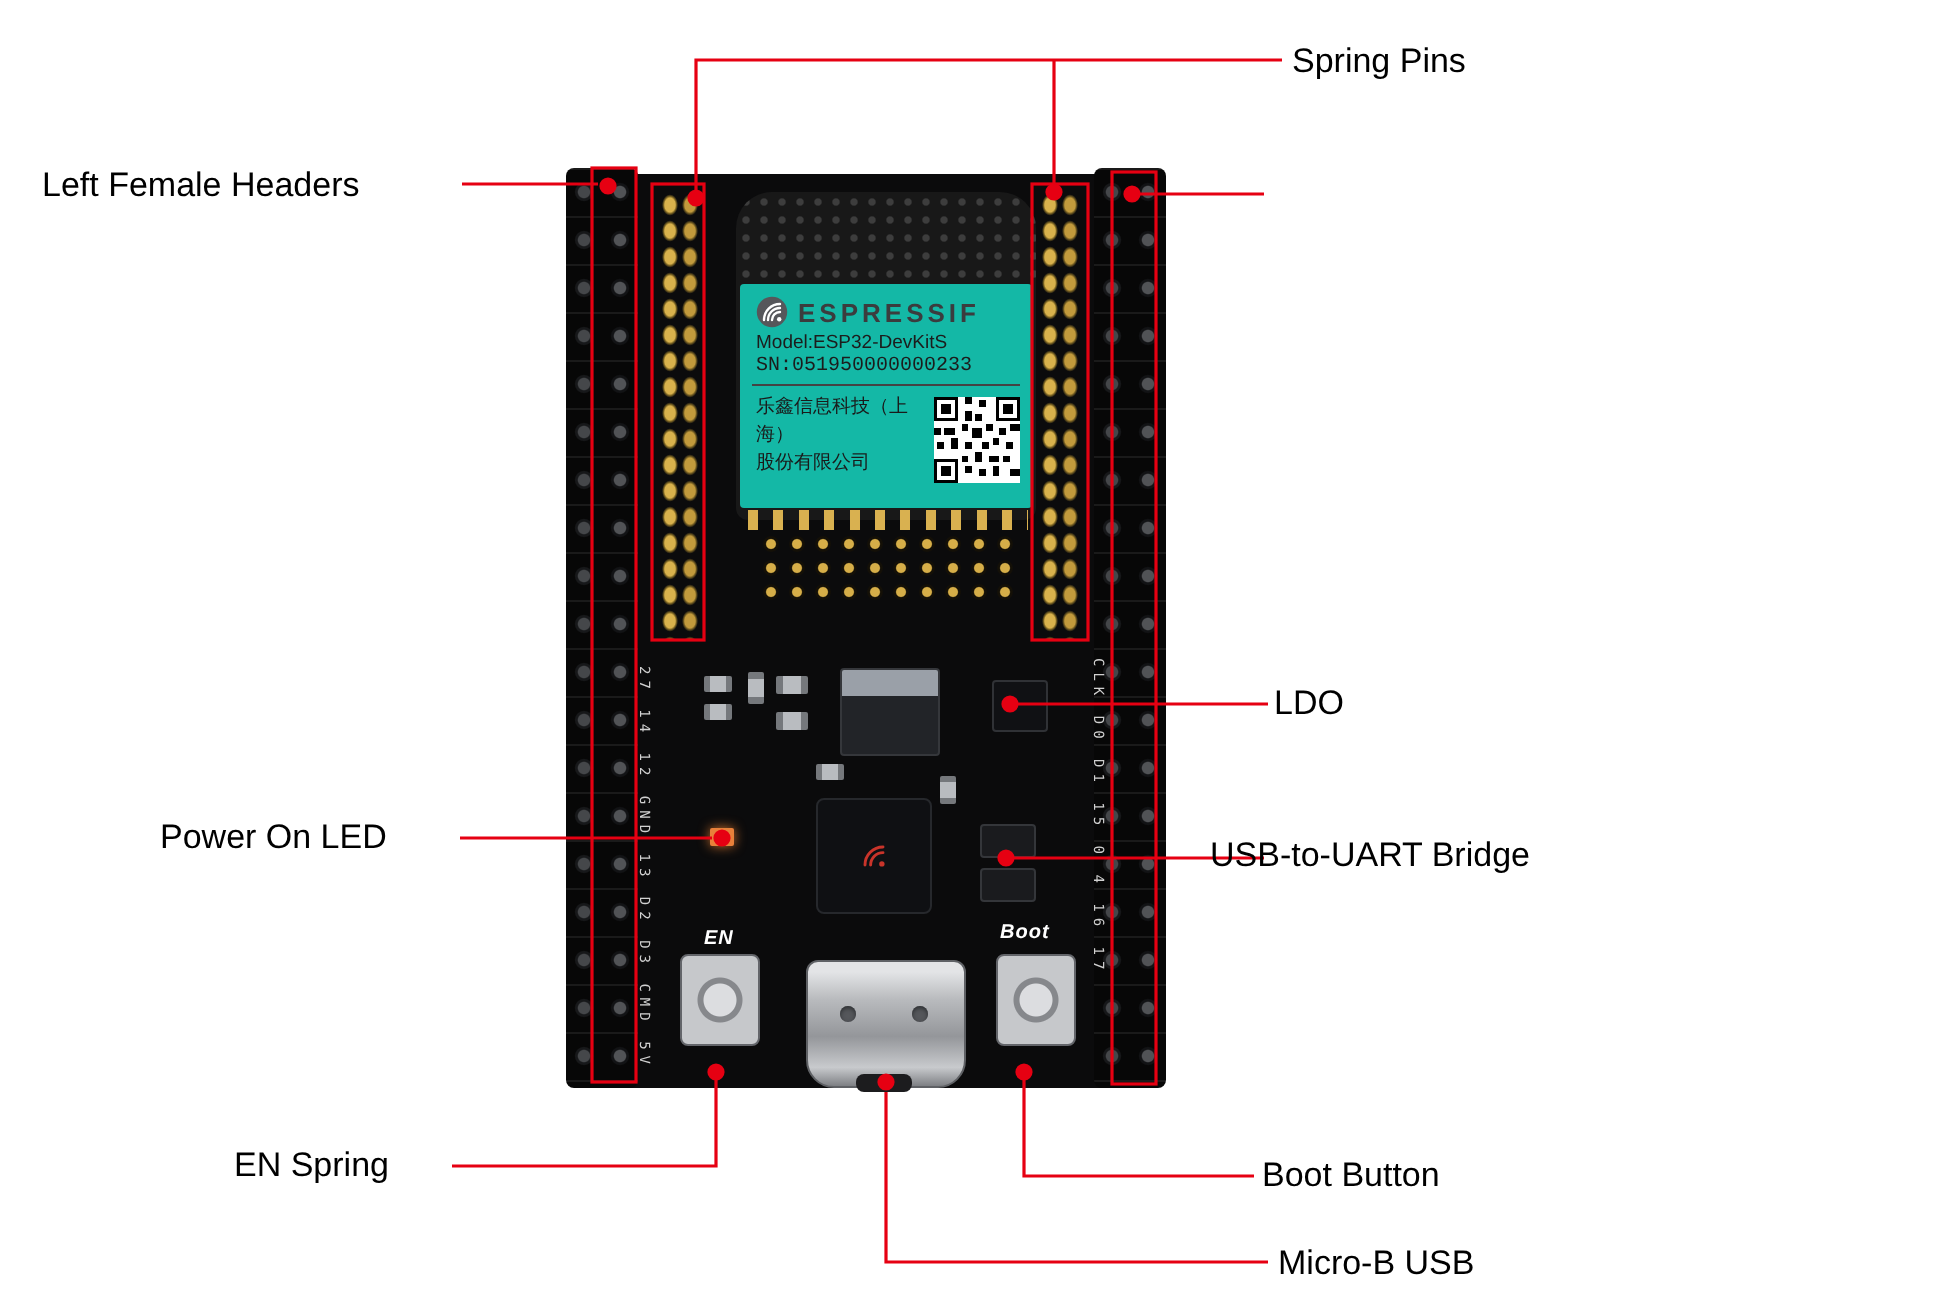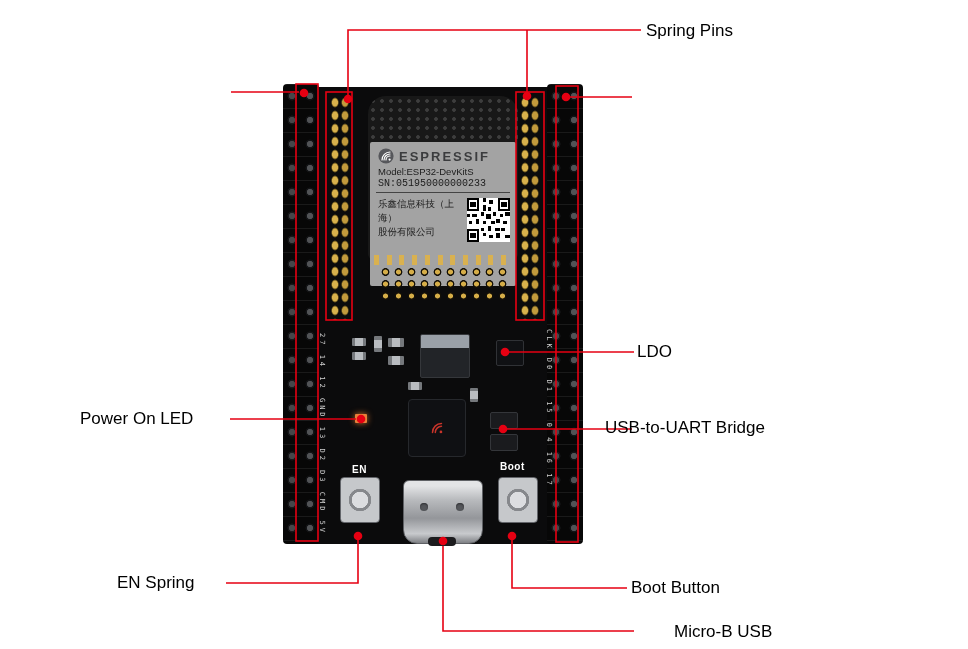--- a/index.html
+++ b/index.html
@@ -21,22 +21,22 @@
     border-radius:4px;
   }
   .header-left{ left:283px; }
   .header-right{ left:547px; }
   .module-shell{ position:absolute; left:368px; top:96px; width:150px; height:164px;
         background:#181818; border-radius:18px 18px 6px 6px; }
   .antenna{ position:absolute; left:368px; top:96px; width:150px; height:46px;
         border-radius:18px 18px 0 0;
         background-image:radial-gradient(circle at 5px 5px, #3d3d3d 0 1.5px, rgba(0,0,0,0) 2.2px);
         background-size:9px 9px; }
-  .sticker{ position:absolute; left:370px; top:142px; width:146px; height:144px;
-        background:#a3a3a3; border-radius:2px; color:#222; overflow:hidden; }
+  .sticker{ position:absolute; left:370px; top:142px; width:146px; height:112px;
+        background:#14b8a6; border-radius:2px; color:#222; overflow:hidden; }
   .brand-row{ display:flex; align-items:center; gap:5px; padding:6px 8px 0 8px; }
   .brand-text{ font-weight:bold; font-size:13px; letter-spacing:2px; color:#3b3c3e; }
   .sticker .model{ font-size:9.5px; padding:2px 0 0 8px; color:#1c1c1c; }
   .sticker .serial{ font-size:10px; padding:1px 0 0 8px; color:#1c1c1c;font-family:Liberation Mono, monospace; }
   .sticker .rule{ border-top:1px solid #444; margin:3px 6px 0 6px; }
   .bottom-row{ display:flex; justify-content:space-between; align-items:flex-start; padding:4px 6px 0 8px; }
   .cn{ font-size:9.5px; line-height:1.45; color:#1a1a1a; }
   .qr{ width:46px; height:46px; }
   .spring-col{
     position:absolute; width:20px; height:224px; top:96px;
@@ -59,21 +59,21 @@
     background:#101114; border:1px solid #303236; border-radius:2px; }
   .uart-chip{ position:absolute; left:408px; top:399px; width:56px; height:56px;
     background:#0f1013; border:1px solid #26282c; border-radius:4px;
     display:flex; align-items:center; justify-content:center; }
   .cap{ position:absolute; width:26px; height:15px; background:#1a1b1e; border:1px solid #34363a; border-radius:2px; }
   .led{ position:absolute; left:355px; top:414px; width:12px; height:9px; background:#e8803a;
     box-shadow:0 0 6px rgba(240,130,50,.85); border-radius:1px; }
   .tact{ position:absolute; width:38px; height:44px; border-radius:4px;
     background:radial-gradient(circle at 50% 50%, #dcdde0 0 8px, #86888c 8.5px 11px, #c6c8cb 11.5px);
     border:1px solid #63656a; }
-  .mini-label{ position:absolute; color:#fff; font-weight:bold; font-size:10px; letter-spacing:.5px; }
+  .mini-label{ position:absolute; color:#fff; font-weight:bold; font-size:10px; letter-spacing:.5px;font-style:italic; }
   .usb-shell{ position:absolute; left:403px; top:480px; width:78px; height:62px;
     background:linear-gradient(180deg, #e3e4e6 0 8%, #b9bbbe 30%, #94969a 60%, #c8cacd 85%, #7e8084 100%);
     border:1px solid #5f6165; border-radius:6px 6px 14px 14px; }
   .dimple{ position:absolute; width:8px; height:8px; border-radius:50%; background:#55575b;
     box-shadow:inset 0 1px 2px #2e3033; }
   .usb-slot{ position:absolute; left:428px; top:537px; width:28px; height:9px; background:#1c1c1e; border-radius:4px; }
   .pin-labels{ position:absolute; writing-mode:vertical-rl; text-orientation:mixed;
     font-family:"DejaVu Sans Mono", monospace; font-size:7px; letter-spacing:3px; color:#dcdcdc; opacity:.95; }
   
   .overlay{ position:absolute; left:0; top:0; pointer-events:none; }
@@ -192,20 +192,21 @@
       <circle cx="505" cy="352" r="4.3"></circle>
       <circle cx="361" cy="419" r="4.3"></circle>
       <circle cx="503" cy="429" r="4.3"></circle>
       <circle cx="358" cy="536" r="4.3"></circle>
       <circle cx="512" cy="536" r="4.3"></circle>
       <circle cx="443" cy="541" r="4.3"></circle>
     </g>
   </svg>
 
   <div class="callout" style="left:646px;top:21px;">Spring Pins</div>
+  <div class="callout" style="left:21px;top:83px;">Left Female Headers</div>
   <div class="callout" style="left:637px;top:342px;">LDO</div>
   <div class="callout" style="left:80px;top:409px;">Power On LED</div>
   <div class="callout" style="left:605px;top:418px;">USB-to-UART Bridge</div>
   <div class="callout" style="left:117px;top:573px;">EN Spring</div>
   <div class="callout" style="left:631px;top:578px;">Boot Button</div>
-  <div class="callout" style="left:674px;top:622px;">Micro-B USB</div>
+  <div class="callout" style="left:639px;top:622px;">Micro-B USB</div>
 
 </div>
 
 </body></html>

